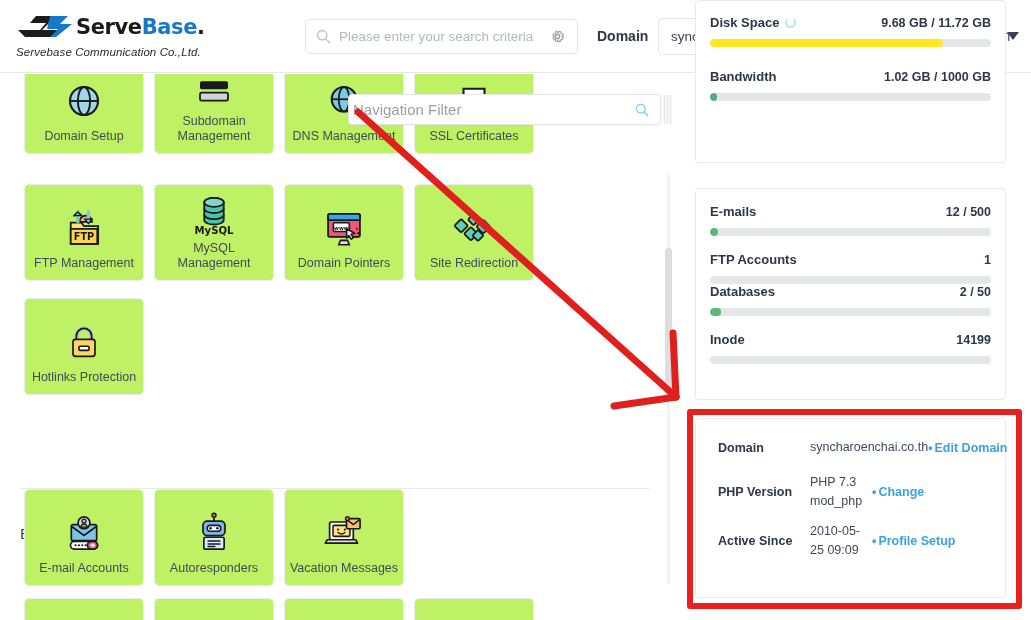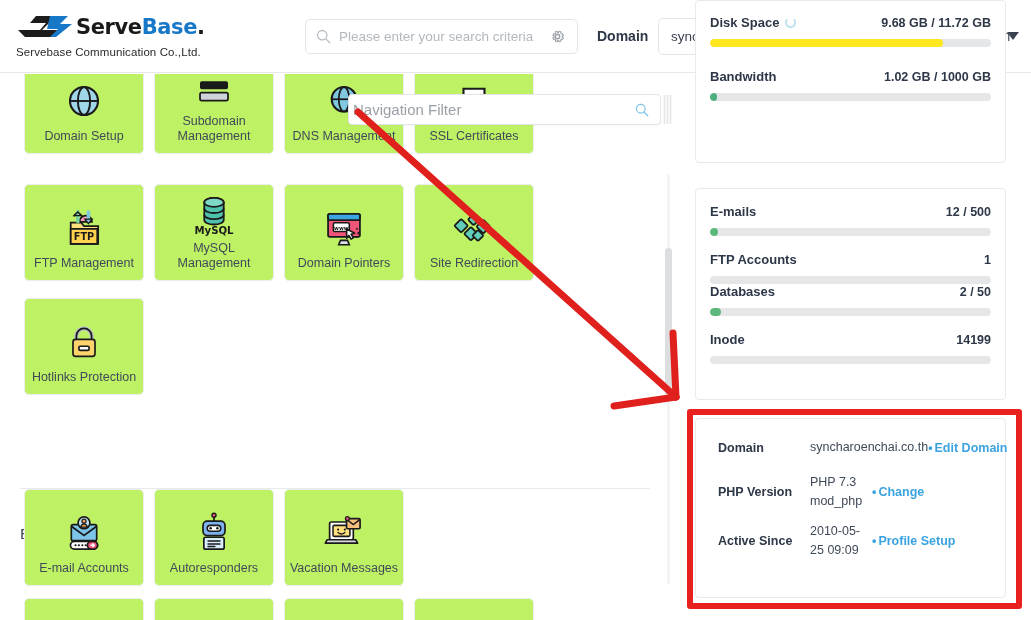--- a/index.html
+++ b/index.html
@@ -26,20 +26,21 @@
     font-family: "DejaVu Sans", sans-serif;
     font-size: 21px; font-weight: bold; letter-spacing: -0.4px;
     margin-left: 2px;
   }
   .brand-word .serve { color: #1a1a1a; }
   .brand-word .base { color: #1878c8; }
   .brand-word .dot { color: #1a1a1a; }
   .brand-sub {
     font-size: 11.5px; color: #2a2a2a; margin-top: 2px; letter-spacing: 0.1px;
     font-family: "Liberation Sans", sans-serif;
+    font-style: italic;
   }
 
   .search-wrap {
     position: absolute; left: 305px; top: 19px;
     width: 273px; height: 35px;
     border: 1px solid #e2e4e8; border-radius: 5px;
     background: #fff; display: flex; align-items: center;
   }
   .search-icon { margin-left: 10px; width: 15px; height: 15px; flex: 0 0 auto; }
   .search-input {

